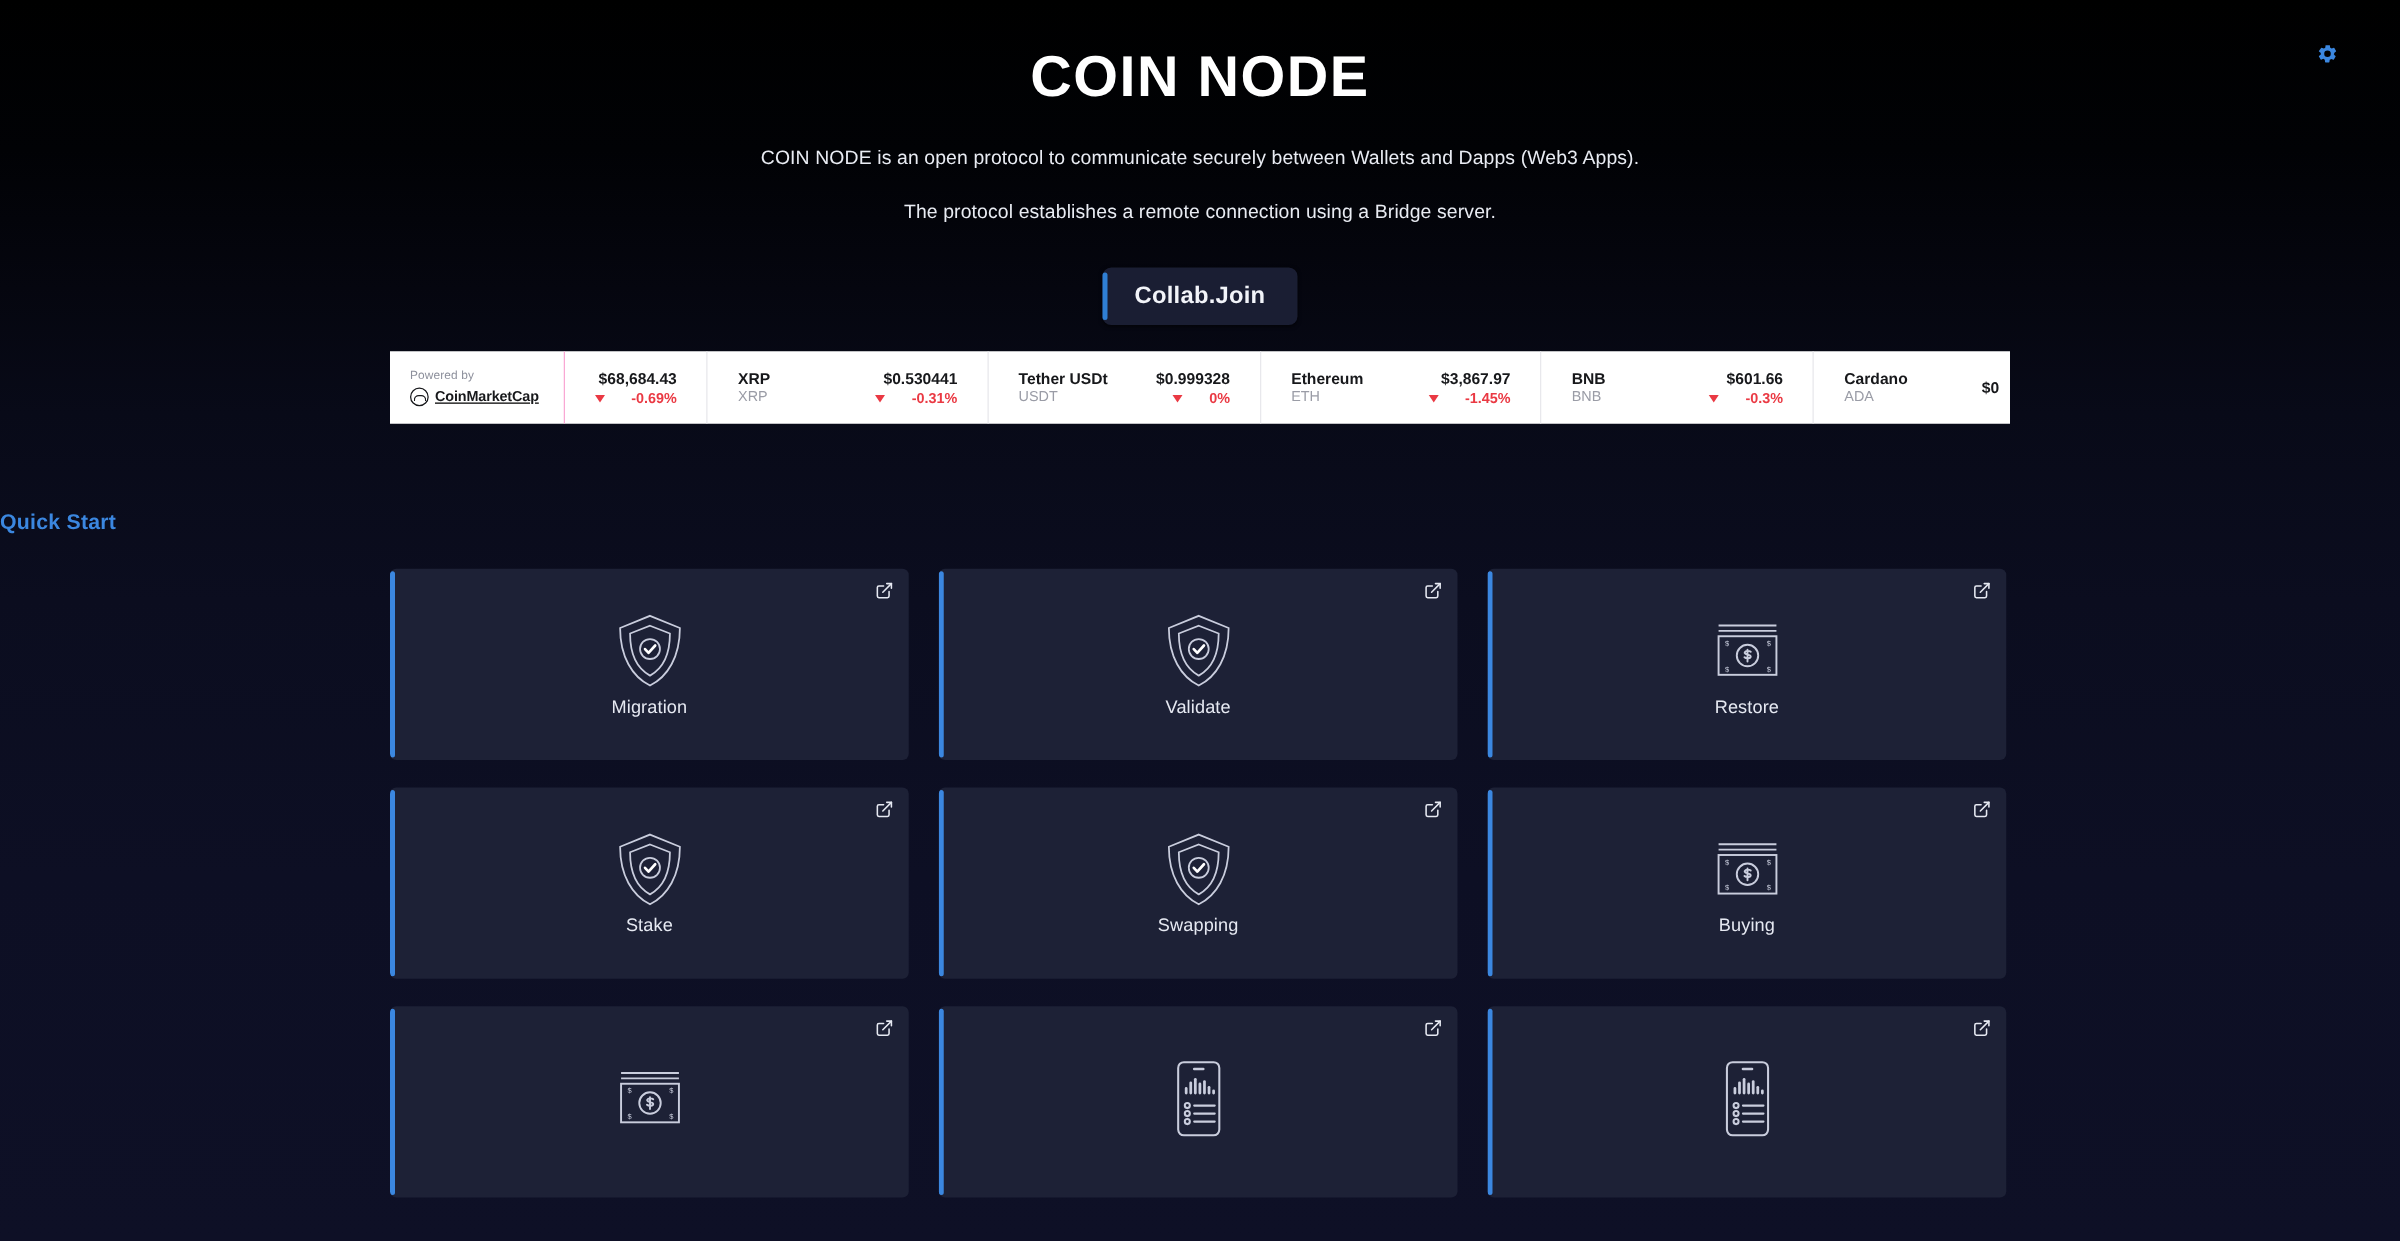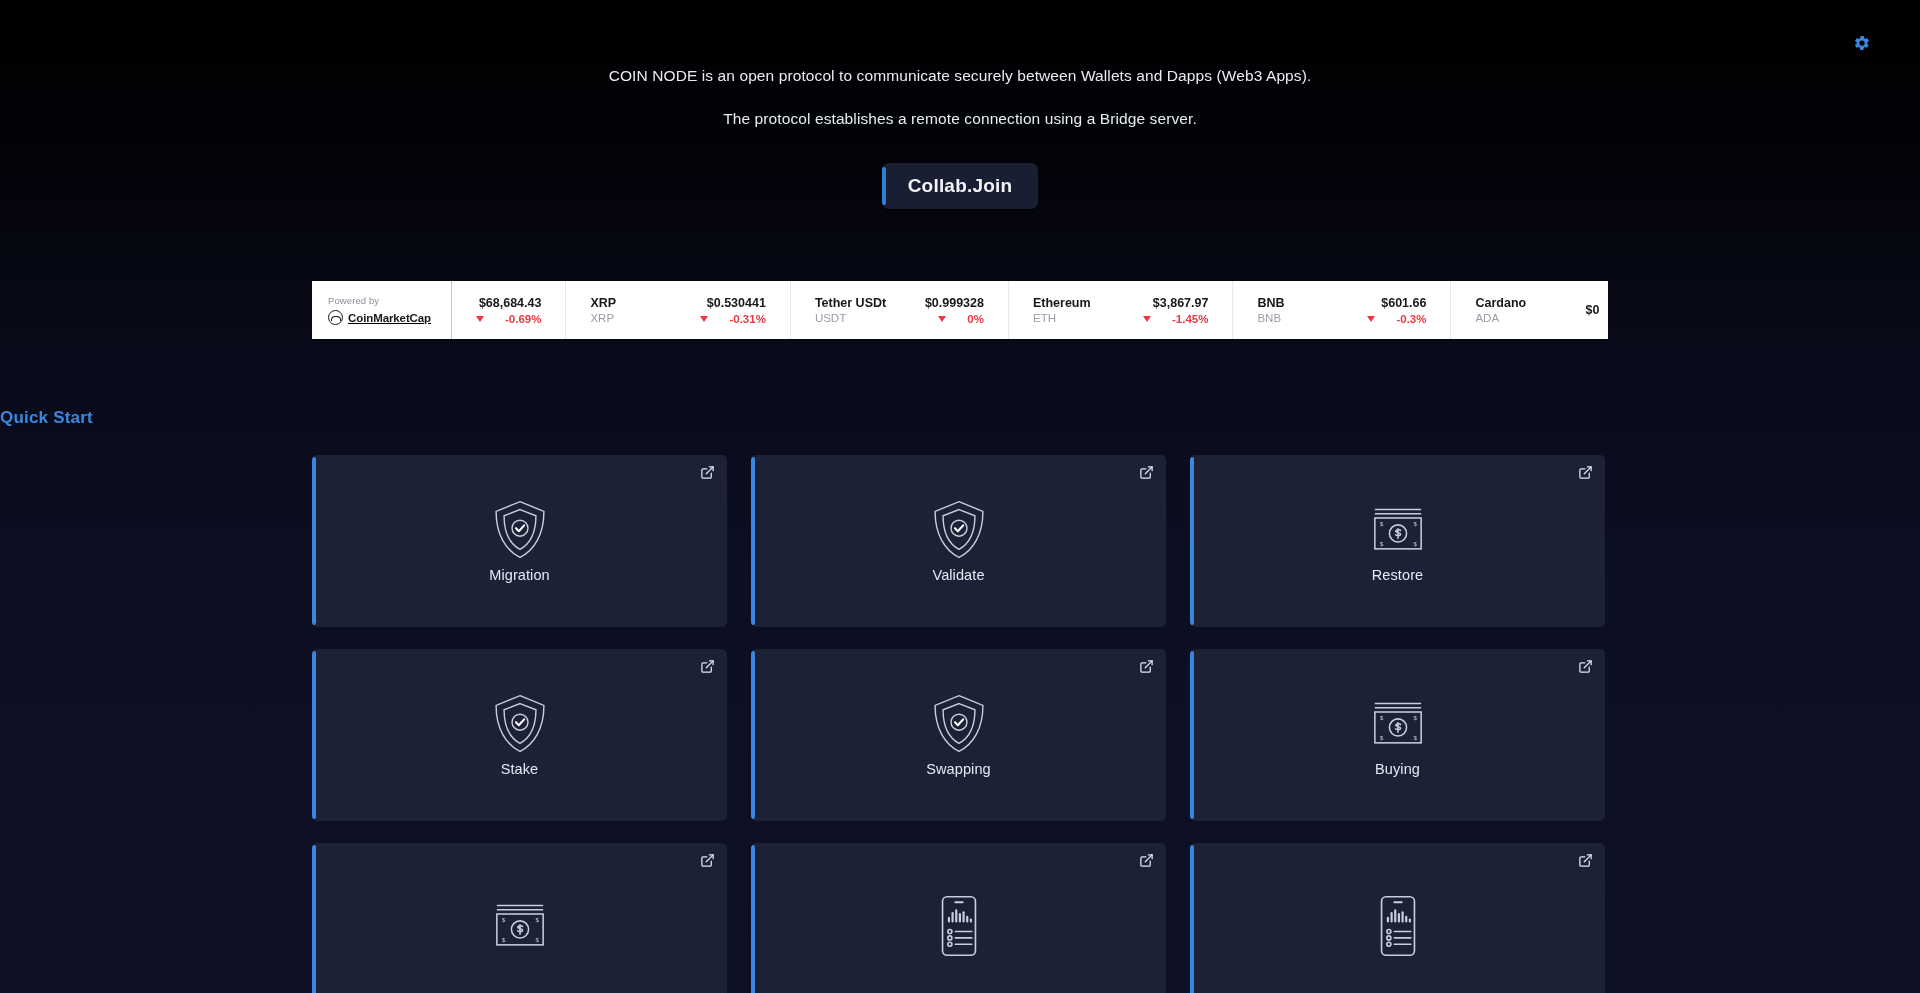--- a/index.html
+++ b/index.html
@@ -249,21 +249,21 @@
     left: 312px;
     width: 1296px;
     display: grid;
     grid-template-columns: repeat(3, 415px);
     column-gap: 24px;
     row-gap: 22px;
   }
 
   .card {
     position: relative;
-    height: 172px;
+    height: 153px;
     background: #1d2136;
     border-radius: 5px;
     cursor: pointer;
     display: flex;
     flex-direction: column;
     align-items: center;
     justify-content: center;
     overflow: hidden;
   }
   .card::before {
@@ -305,20 +305,21 @@
 
   <div class="gear-btn">
     <span>
       <svg width="18" height="18" viewBox="0 0 24 24" fill="#3b87e0">
         <path d="M19.1 12.9c.04-.3.06-.6.06-.9s-.02-.6-.07-.9l1.95-1.5a.47.47 0 0 0 .11-.59l-1.85-3.2a.46.46 0 0 0-.56-.2l-2.3.92a6.8 6.8 0 0 0-1.56-.9l-.35-2.44a.45.45 0 0 0-.45-.39h-3.7a.45.45 0 0 0-.45.39l-.35 2.44c-.56.23-1.08.54-1.56.9l-2.3-.92a.45.45 0 0 0-.55.2L2.83 9.01a.45.45 0 0 0 .1.59l1.96 1.5c-.05.3-.08.6-.08.9s.03.6.08.9l-1.96 1.5a.45.45 0 0 0-.1.59l1.85 3.2c.11.2.35.27.55.2l2.3-.93c.48.37 1 .68 1.56.9l.35 2.45c.03.22.22.39.45.39h3.7c.23 0 .42-.17.45-.39l.35-2.44c.56-.23 1.08-.54 1.56-.9l2.3.92c.21.08.45 0 .56-.2l1.85-3.2a.45.45 0 0 0-.11-.59l-1.95-1.5ZM12 15.5A3.5 3.5 0 1 1 12 8.5a3.5 3.5 0 0 1 0 7Z"></path>
       </svg>
     </span>
   </div>
 
   <div class="hero">
+    <h1 class="hero-title">COIN NODE</h1>
     <p class="hero-sub">COIN NODE is an open protocol to communicate securely between Wallets and Dapps (Web3 Apps).</p>
     <p class="hero-sub2">The protocol establishes a remote connection using a Bridge server.</p>
 
     <div class="btn-row">
       <button class="cn-btn">Collab.Join</button>
     </div>
   </div>
 
   <div class="ticker-wrap">
     <div class="ticker-brand">

